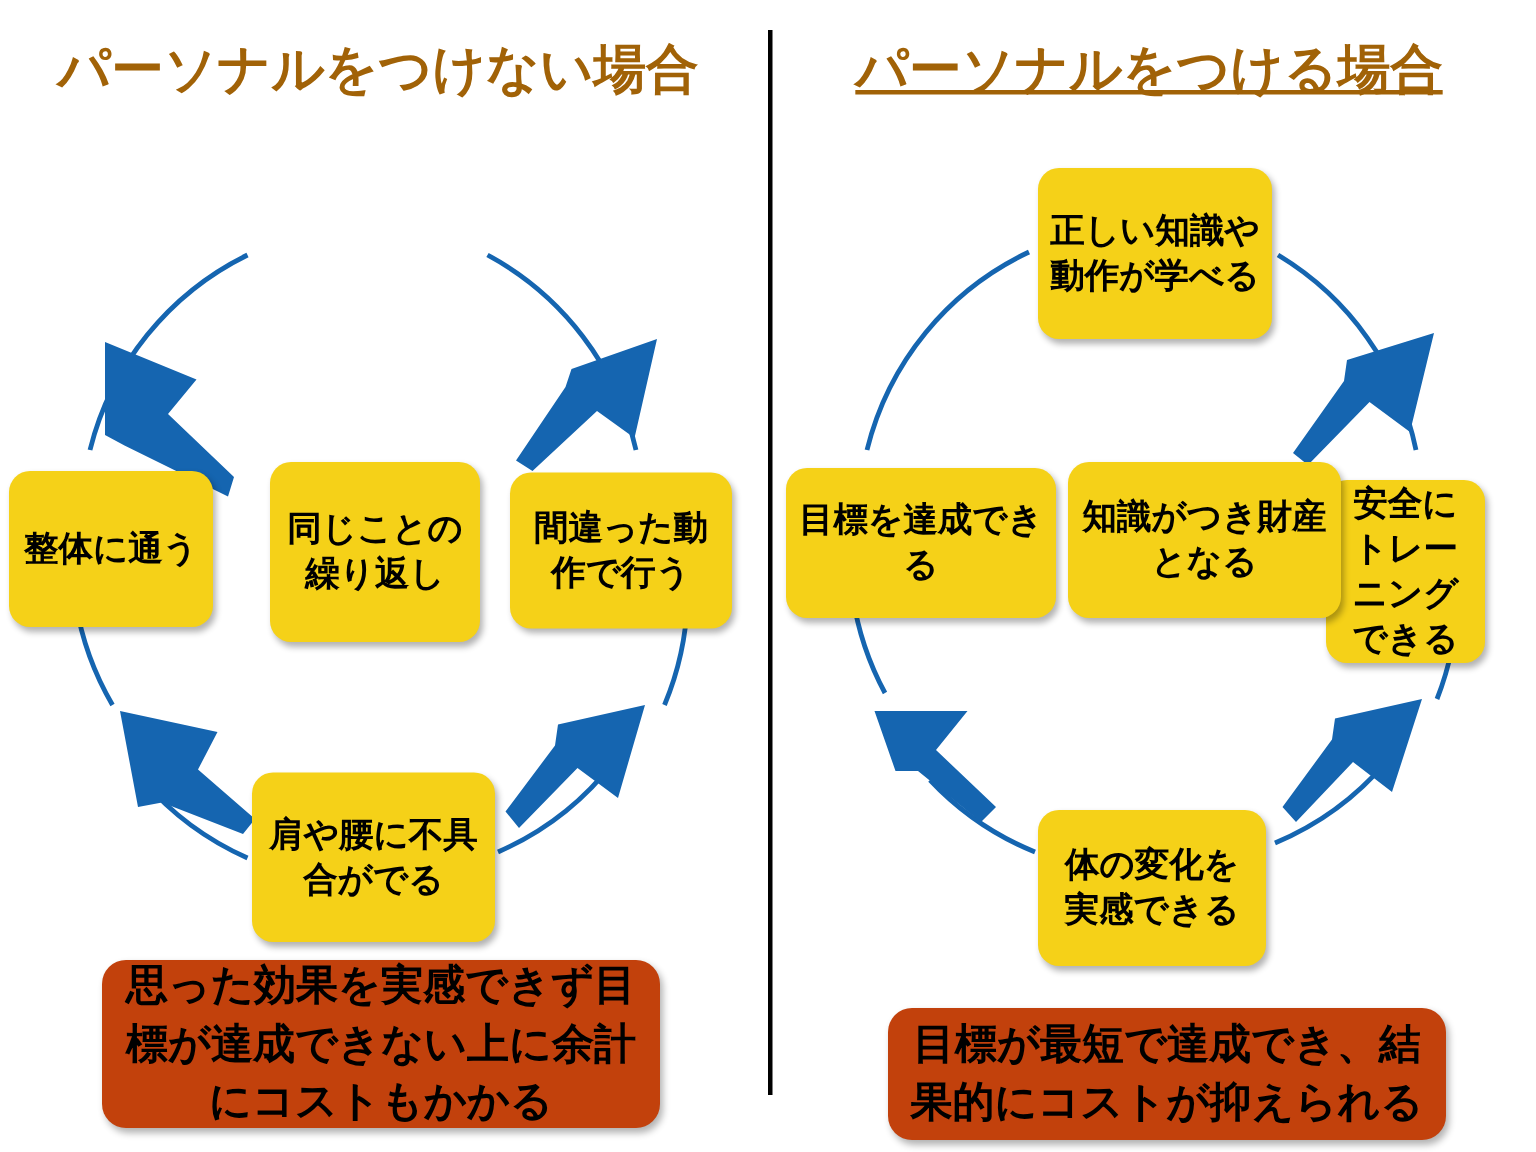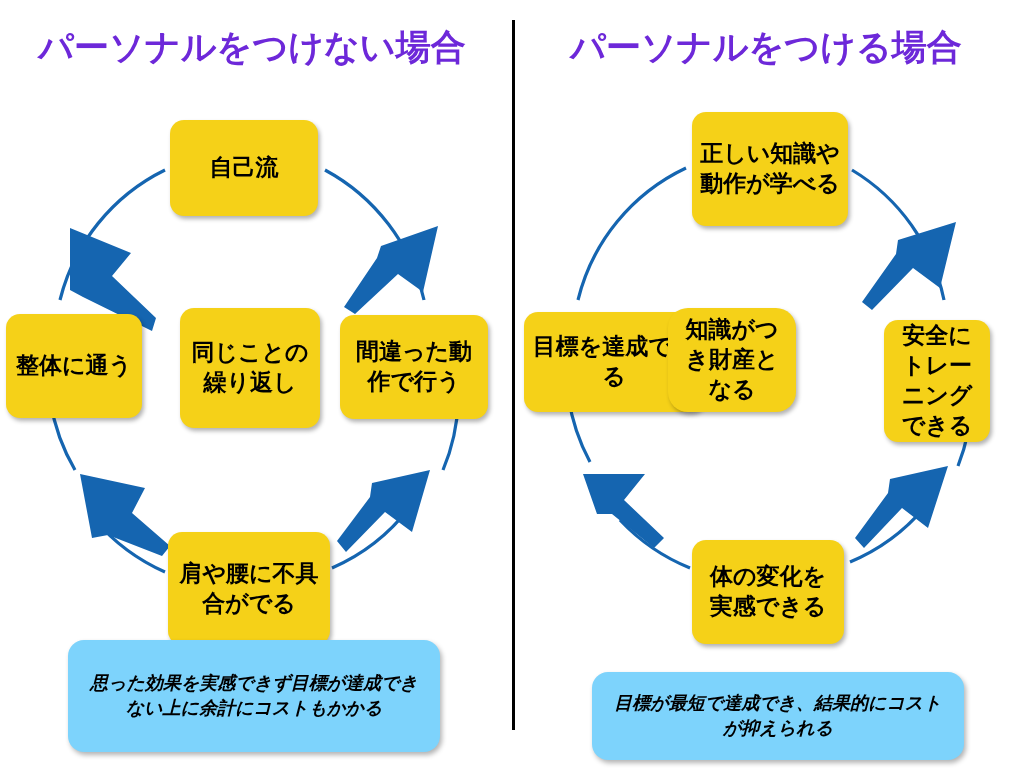--- a/index.html
+++ b/index.html
@@ -19,26 +19,26 @@
     background:#000000;
   }
 
   .panel-title{
     position:absolute;
     top:26px;
     width:500px;
     text-align:center;
     font-size:35px;
     font-weight:bold;
-    color:#6d28d9;
+    color:#a16207;
     letter-spacing:0px;
     line-height:1.2;
   }
   #title-left{left:2px;}
-  #title-right{left:516px;}
+  #title-right{left:516px;text-decoration:underline;}
 
   .cycle-svg{position:absolute;left:0;top:0;width:1024px;height:768px;pointer-events:none;}
 
   .node{
     position:absolute;
     background:#F5D118;
     border-radius:14px;
     box-shadow:2px 3px 4px rgba(0,0,0,0.30);
     display:flex;
     align-items:center;
@@ -51,51 +51,50 @@
     padding:6px 8px;
     box-sizing:border-box;
     word-break:break-all;
   }
   .node.center{
     box-shadow:2px 3px 4px rgba(0,0,0,0.30);
   }
 
   .summary{
     position:absolute;
-    background:#7dd3fc;
+    background:#c2410c;
     border-radius:16px;
     box-shadow:2px 3px 5px rgba(0,0,0,0.30);
     display:flex;
     align-items:center;
     justify-content:center;
     text-align:center;
     color:#000000;
     font-weight:bold;
-    font-size:18px;
+    font-size:28px;
     line-height:1.38;
     padding:8px 14px;
     box-sizing:border-box;
     word-break:break-all;
-    font-style:italic;
   }
 
   
   #l-top     {left:170px; top:120px;  width:148px; height:96px;}
   #l-right   {left:340px; top:315px;  width:148px; height:104px;}
-  #l-bottom  {left:168px; top:532px;  width:162px; height:113px;}
+  #l-bottom  {left:168px; top:515px;  width:162px; height:113px;}
   #l-left    {left:6px;   top:314px;  width:136px; height:104px;}
   #l-center  {left:180px; top:308px;  width:140px; height:120px;}
   #l-summary {left:68px;  top:640px;  width:372px; height:112px;}
 
   
   #r-top     {left:692px; top:112px;  width:156px; height:114px;}
   #r-right   {left:884px; top:320px;  width:106px; height:122px;}
   #r-bottom  {left:692px; top:524px;  width:152px; height:104px;margin-top:16px;}
   #r-left    {left:524px; top:312px;  width:180px; height:100px;}
-  #r-center  {left:668px; top:308px;  width:128px; height:104px;border-radius:20px;}
+  #r-center  {left:712px; top:308px;  width:182px; height:104px;}
   #r-summary {left:592px; top:648px;  width:372px; height:88px;margin-top:24px;}
 </style>
 </head>
 <body>
 
 <div id="stage">
 
   <div class="divider"></div>
 
   <div id="title-left" class="panel-title">パーソナルをつけない場合</div>
@@ -137,21 +136,20 @@
       <path d="M 958 466 A 198 198 0 0 0 962 332" fill="none" stroke="#1565B0" stroke-width="3.2"></path>
 
       <path d="M 944 300 A 198 198 0 0 0 852 170" fill="none" stroke="#1565B0" stroke-width="3.2"></path>
 
       <polygon points="956,222 940,288 913,268 872,310 862,302 896,254 898,240" fill="#1565B0"></polygon>
       <polygon points="948,466 928,528 902,508 864,548 855,538 888,493 890,479" fill="#1565B0"></polygon>
       <polygon points="583,474 645,474 624,500 664,538 654,548 612,514 597,514" fill="#1565B0"></polygon>
     </g>
   </svg>
 
-  <div id="l-top" class="node">自己流</div>
 
   <div id="l-right" class="node">間違った動作で行う</div>
 
   <div id="l-bottom" class="node">肩や腰に不具合がでる</div>
 
   <div id="l-left" class="node">整体に通う</div>
 
   <div id="l-center" class="node center">同じことの繰り返し</div>
 
   <div id="l-summary" class="summary">思った効果を実感できず目標が達成できない上に余計にコストもかかる</div>

